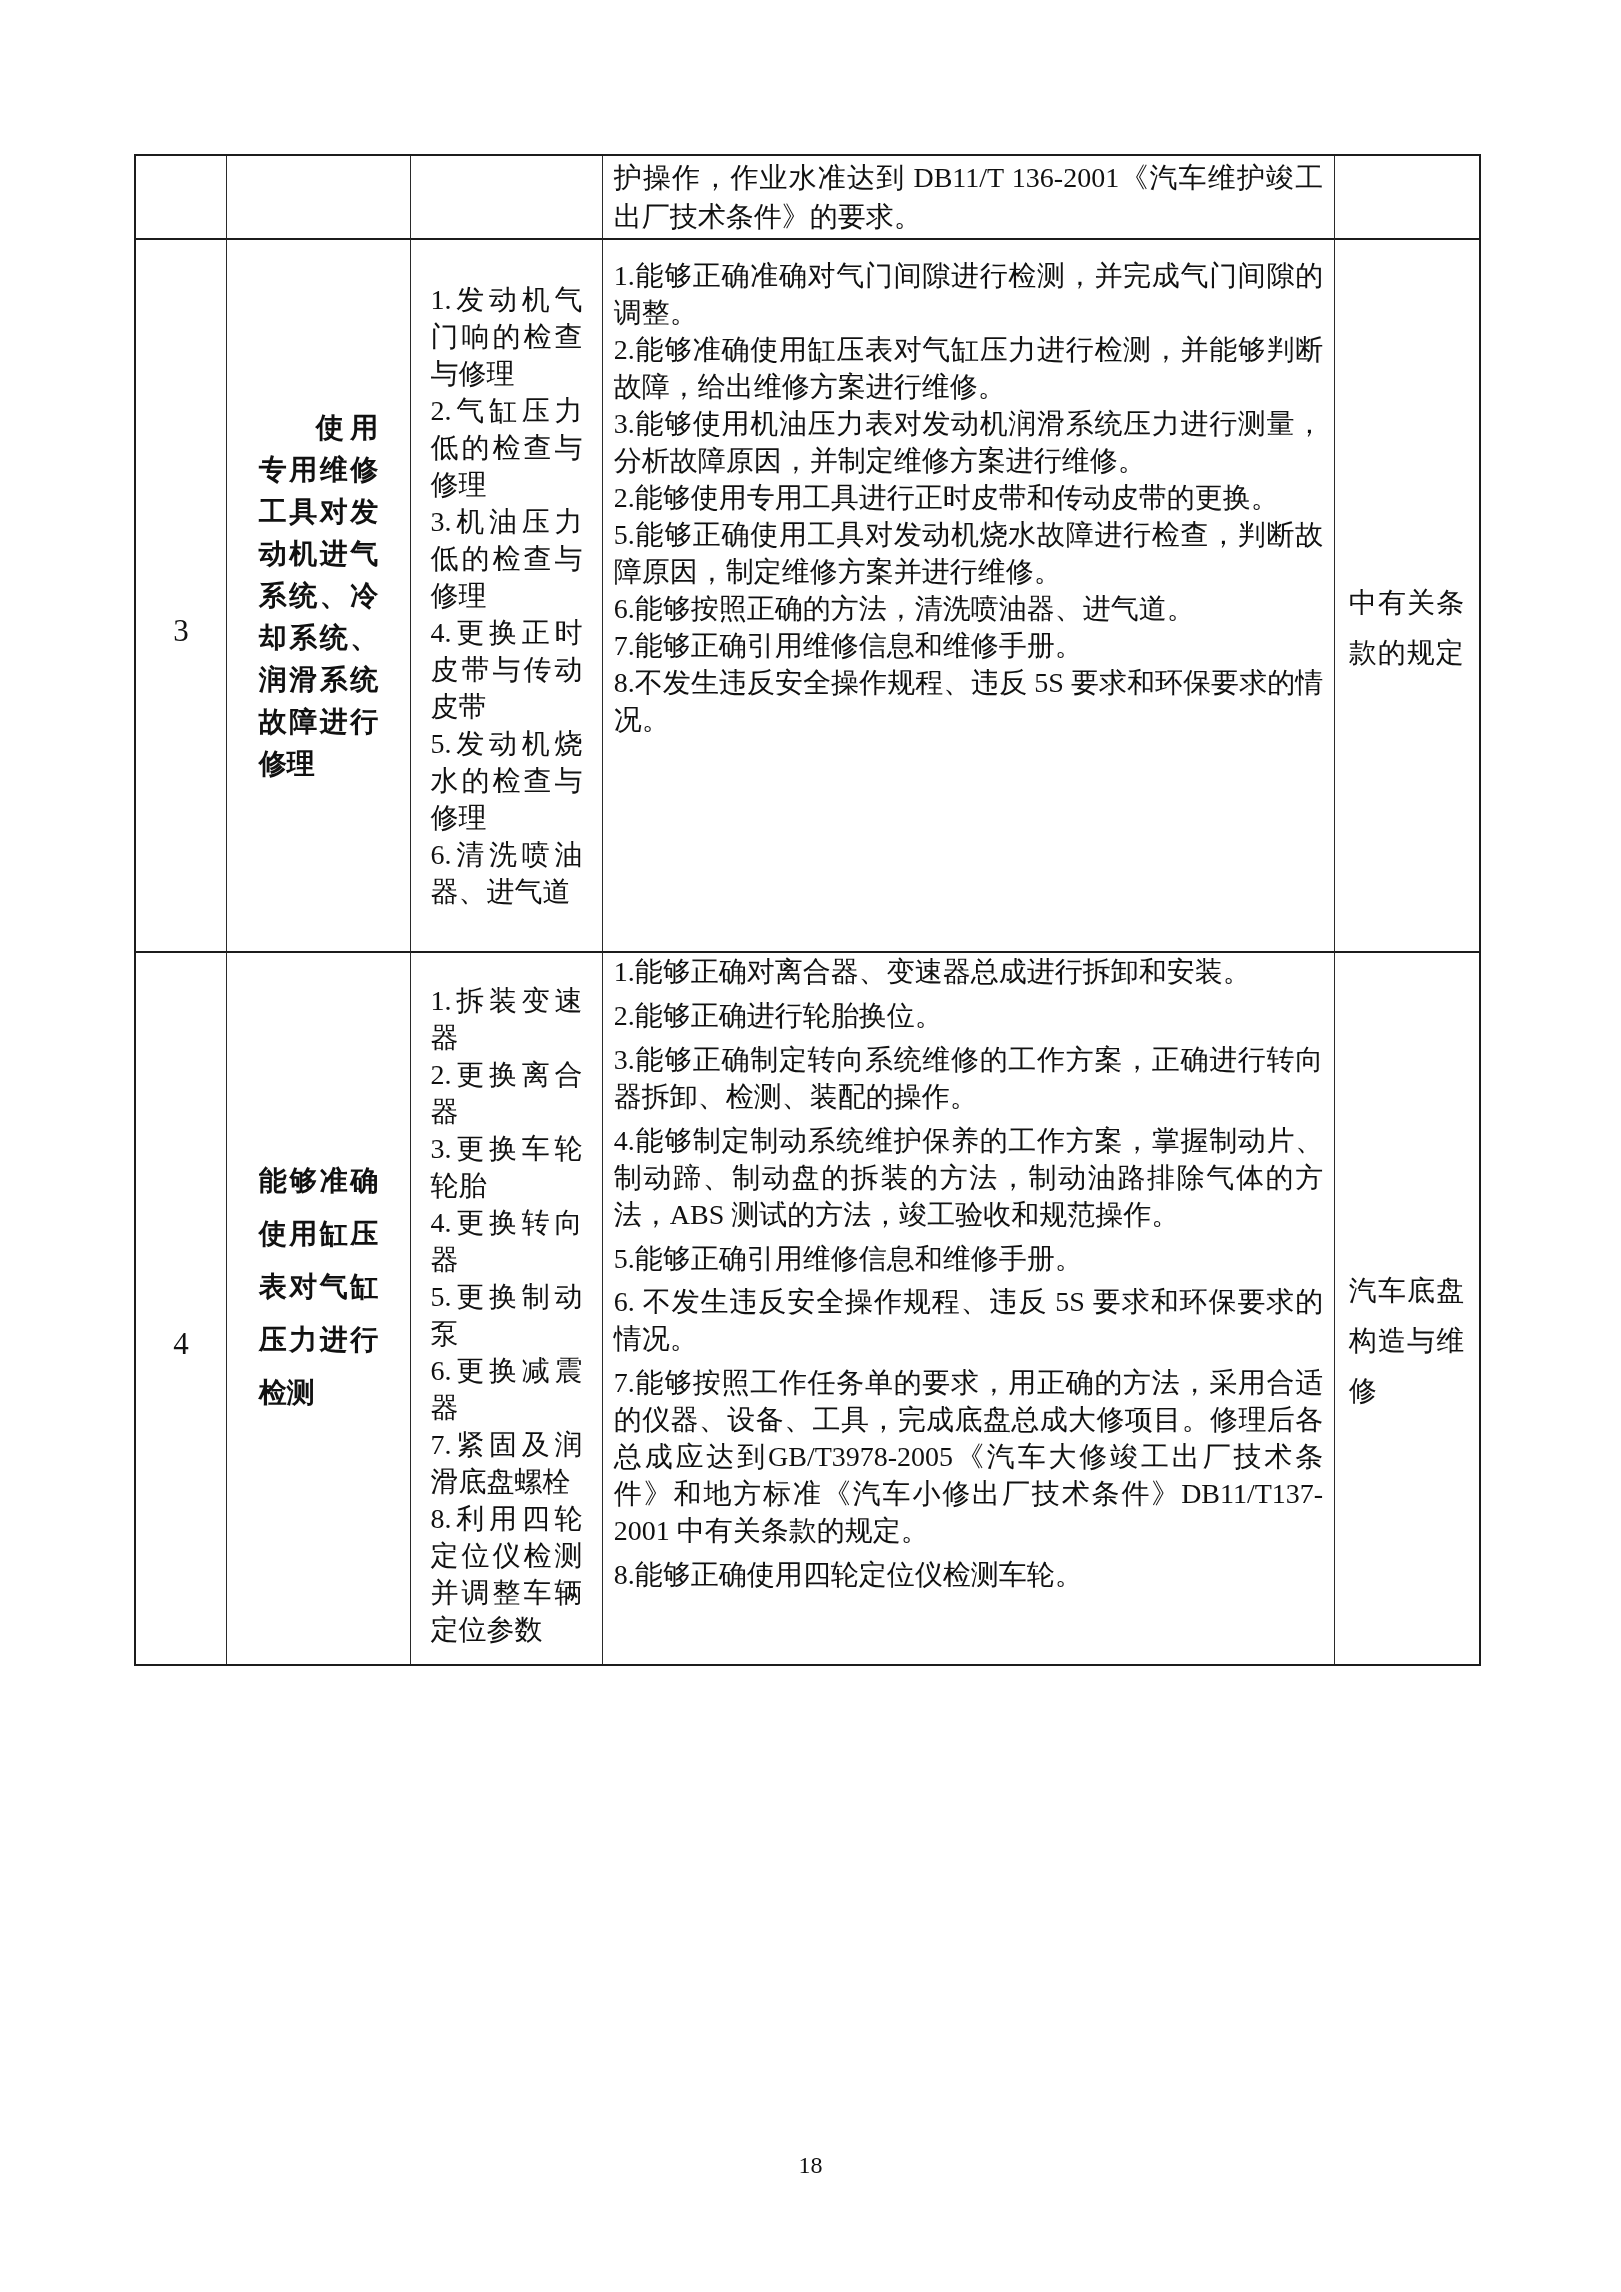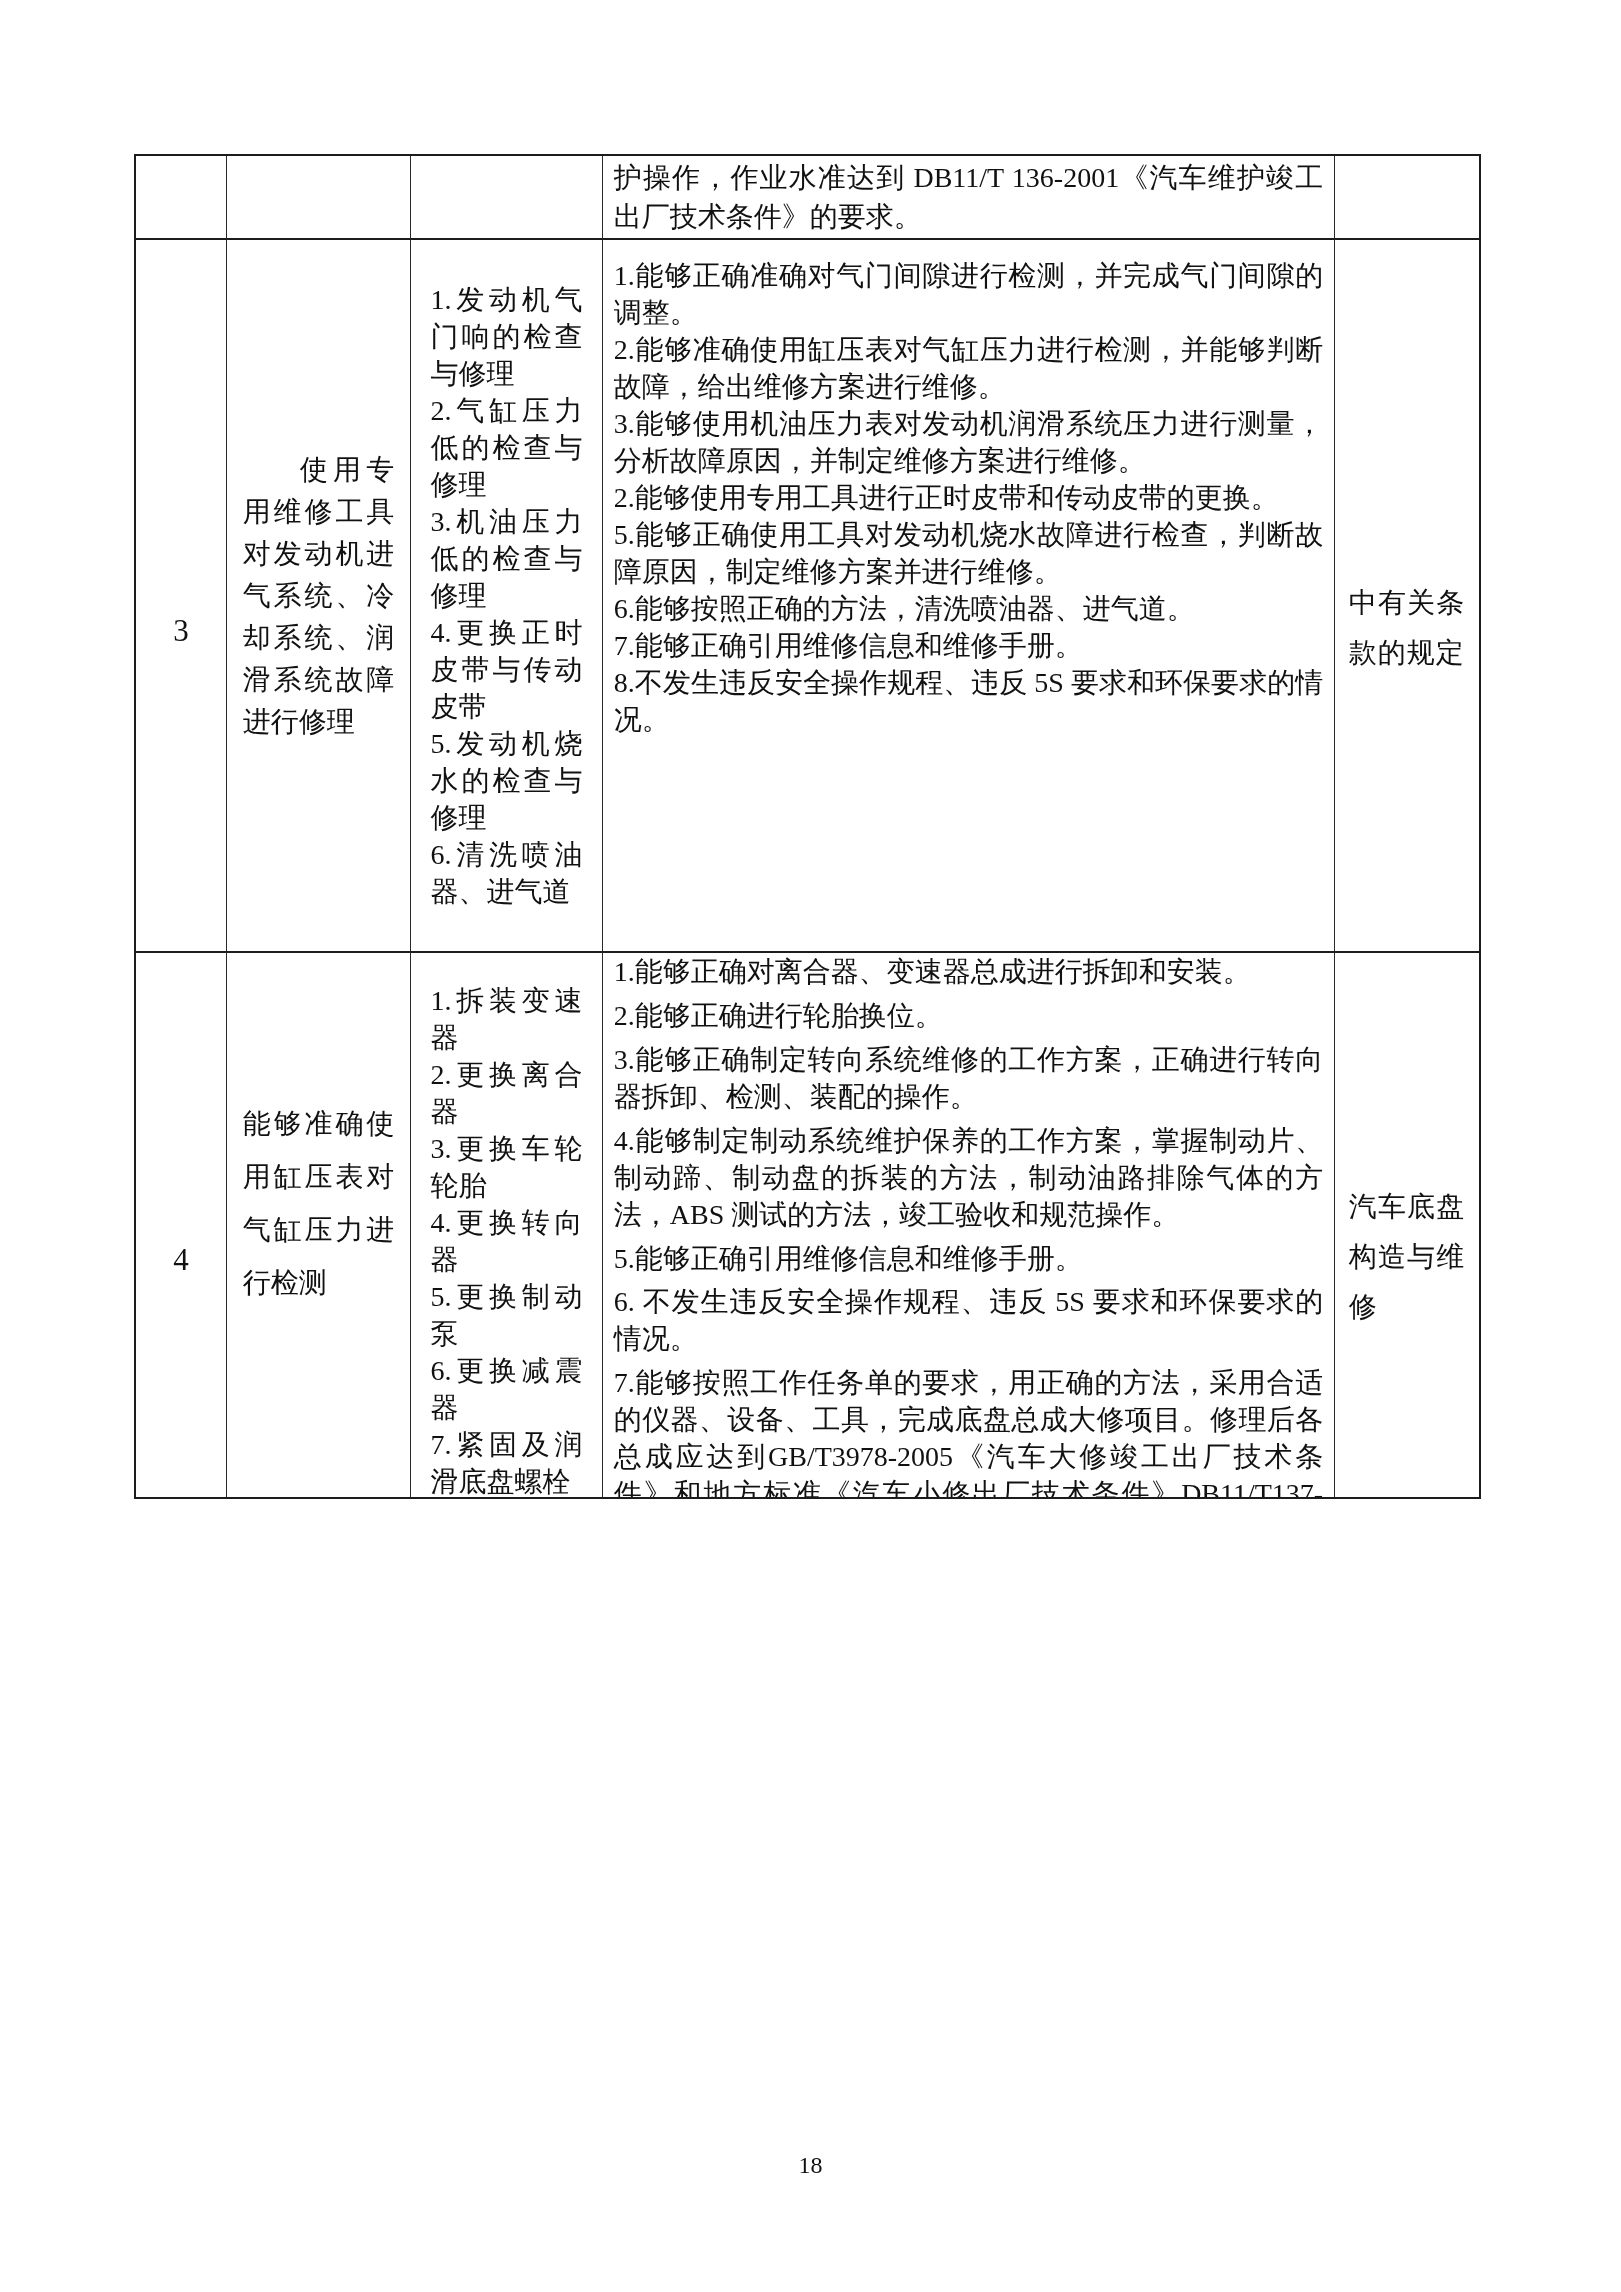--- a/index.html
+++ b/index.html
@@ -3,42 +3,42 @@
 <meta charset="utf-8">
 <style>
   * { box-sizing: border-box; }
   html,body { margin:0; padding:0; background:#ffffff; }
   .page {
     position:relative; width:1621px; height:2293px; background:#ffffff;
     font-family:"Liberation Serif","DejaVu Serif",serif; color:#111111;
     overflow:hidden;
   }
   .tbl {
-    position:absolute; left:134px; top:154px; width:1347px; height:1345px;
+    position:absolute; left:134px; top:154px; width:1347px; height:1512px;
     display:grid;
     grid-template-columns:91px 184px 192px 732px auto;
     grid-template-rows:82px 713px auto;
     border:2px solid #1c1c1c; border-top-width:2.9px; border-bottom-width:2.9px;
     background:#ffffff;
   }
   .c { border-right:1.5px solid #2a2a2a; overflow:hidden; font-size:28px; }
   .c.last { border-right:none; }
   .c.bt { border-top:2.9px solid #1c1c1c; }
 
   
   .c4a { padding:2px 10.8px 0; }
   .c4a p { margin:0; line-height:39px; text-align:justify; text-justify:inter-character; }
 
   
   .c1 { display:flex; align-items:center; justify-content:center; font-size:31px; }
   .c1 span { transform:translateY(35px); }
 
   
   .c2 { display:flex; flex-direction:column; justify-content:center; padding:0 15.7px; }
-  .c2 p { margin:0; text-align:justify; text-justify:inter-character; }
+  .c2 p { margin:16px; text-align:justify; text-justify:inter-character;font-weight:bold; }
   .c2b p { line-height:42px; text-indent:57px; }
   .c2c p { line-height:53px; transform:translateY(-21.6px); }
 
   
   .c3 { padding:0 19.6px; }
   .c3 p { margin:0; line-height:37px; text-align:justify; text-justify:inter-character; }
   .c3b { padding-top:41px; }
   .c3c { padding-top:29px; }
 
   

